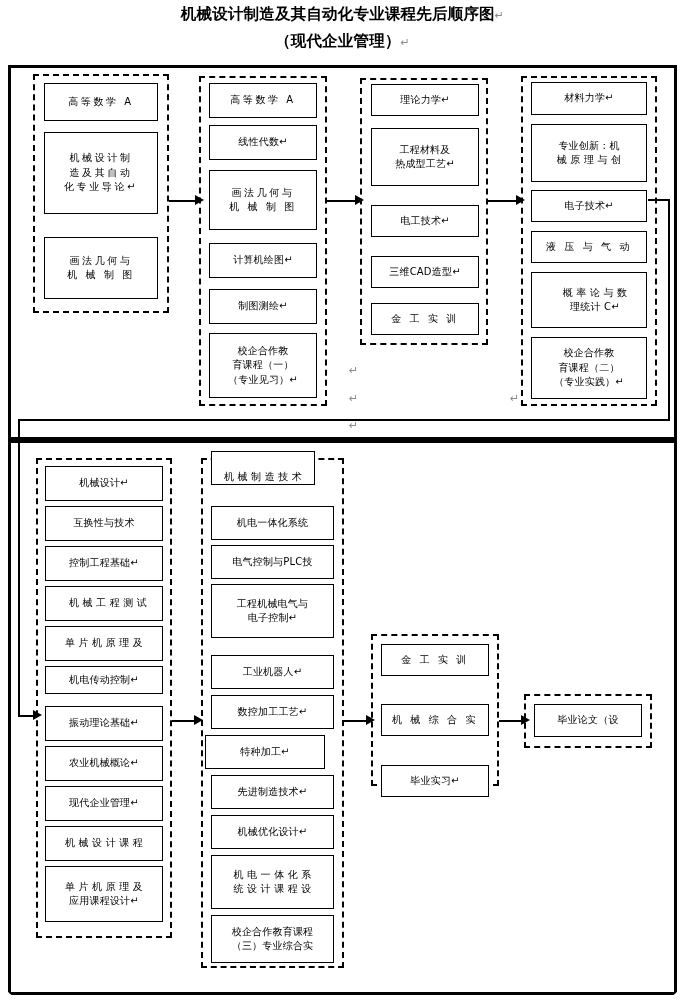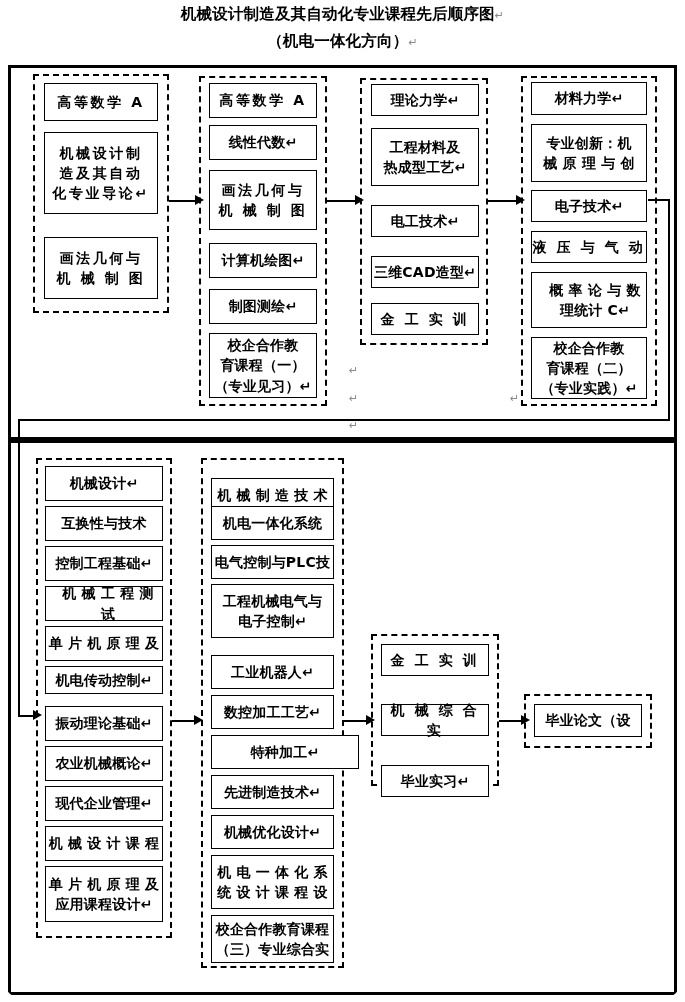--- a/index.html
+++ b/index.html
@@ -17,41 +17,41 @@
   .frame-top{left:8px;top:65px;width:669px;height:375px;}
   .frame-bot{left:8px;top:440px;width:669px;height:555px;}
 
   
   .grp{position:absolute;border:2px dashed #000;box-sizing:border-box;}
 
   
   .bx{position:absolute;border:1.6px solid #000;box-sizing:border-box;
       display:flex;align-items:center;justify-content:center;
       background:#fff;text-align:center;}
-  .bx span.lbl{display:block;font-size:14px;line-height:1.45;white-space:pre-line;font-weight:bold;}
+  .bx span.lbl{display:block;font-size:10px;line-height:1.45;white-space:pre-line;}
   .sp1 span.lbl{letter-spacing:2.6px;}
   .sp0 span.lbl{letter-spacing:.2px;}
 
   
   .ln{position:absolute;background:#000;}
   .hline{height:1.7px;}
   .vline{width:1.7px;}
   .arw{position:absolute;width:0;height:0;border-top:5.5px solid transparent;
        border-bottom:5.5px solid transparent;border-left:9px solid #000;}
 
   .pmark{position:absolute;color:#8a8a8a;font-size:11px;line-height:1;}
 </style>
 </head>
 <body>
 
 <div id="root">
 
   <div class="title-wrap">
     <div class="title-line t1"><span>机械设计制造及其自动化专业课程先后顺序图</span><span class="pil">↵</span></div>
-    <div class="title-line t2"><span>（机电一体化方向）</span><span class="pil">↵</span></div>
+    <div class="title-line t2"><span>（现代企业管理）</span><span class="pil">↵</span></div>
   </div>
 
   <div class="frame frame-top"></div>
   <div class="frame frame-bot"></div>
 
   <div class="grp" style="left:33px;top:74px;width:136px;height:239px;"></div>
   <div class="bx sp1" style="left:44px;top:83px;width:114px;height:38px;">
       <span class="lbl">高等数学 A</span>
     </div>
   <div class="bx sp1" style="left:44px;top:132px;width:114px;height:82px;">
@@ -183,40 +183,40 @@
     </div>
   <div class="bx sp0" style="left:45px;top:866px;width:118px;height:56px;">
       <span class="lbl">单 片 机 原 理 及
 应用课程设计↵</span>
     </div>
 
   <div class="ln hline" style="left:172px;top:720px;width:22px;"></div>
   <div class="arw" style="left:194px;top:715px;"></div>
 
   <div class="grp" style="left:201px;top:458px;width:143px;height:510px;"></div>
-  <div class="bx sp0" style="left:211px;top:478px;width:123px;height:34px;">
+  <div class="bx sp0" style="left:211px;top:451px;width:104px;height:34px;align-items:flex-end;">
       <span class="lbl">机 械 制 造 技 术</span>
     </div>
   <div class="bx sp0" style="left:211px;top:506px;width:123px;height:34px;">
       <span class="lbl">机电一体化系统</span>
     </div>
   <div class="bx sp0" style="left:211px;top:545px;width:123px;height:34px;">
       <span class="lbl">电气控制与PLC技</span>
     </div>
   <div class="bx sp0" style="left:211px;top:584px;width:123px;height:54px;">
       <span class="lbl">工程机械电气与
 电子控制↵</span>
     </div>
   <div class="bx sp0" style="left:211px;top:655px;width:123px;height:34px;">
       <span class="lbl">工业机器人↵</span>
     </div>
   <div class="bx sp0" style="left:211px;top:695px;width:123px;height:34px;">
       <span class="lbl">数控加工工艺↵</span>
     </div>
-  <div class="bx sp0" style="left:211px;top:735px;width:148px;height:34px;">
+  <div class="bx sp0" style="left:205px;top:735px;width:120px;height:34px;">
       <span class="lbl">特种加工↵</span>
     </div>
   <div class="bx sp0" style="left:211px;top:775px;width:123px;height:34px;">
       <span class="lbl">先进制造技术↵</span>
     </div>
   <div class="bx sp0" style="left:211px;top:815px;width:123px;height:34px;">
       <span class="lbl">机械优化设计↵</span>
     </div>
   <div class="bx sp0" style="left:211px;top:855px;width:123px;height:54px;">
       <span class="lbl">机 电 一 体 化 系

